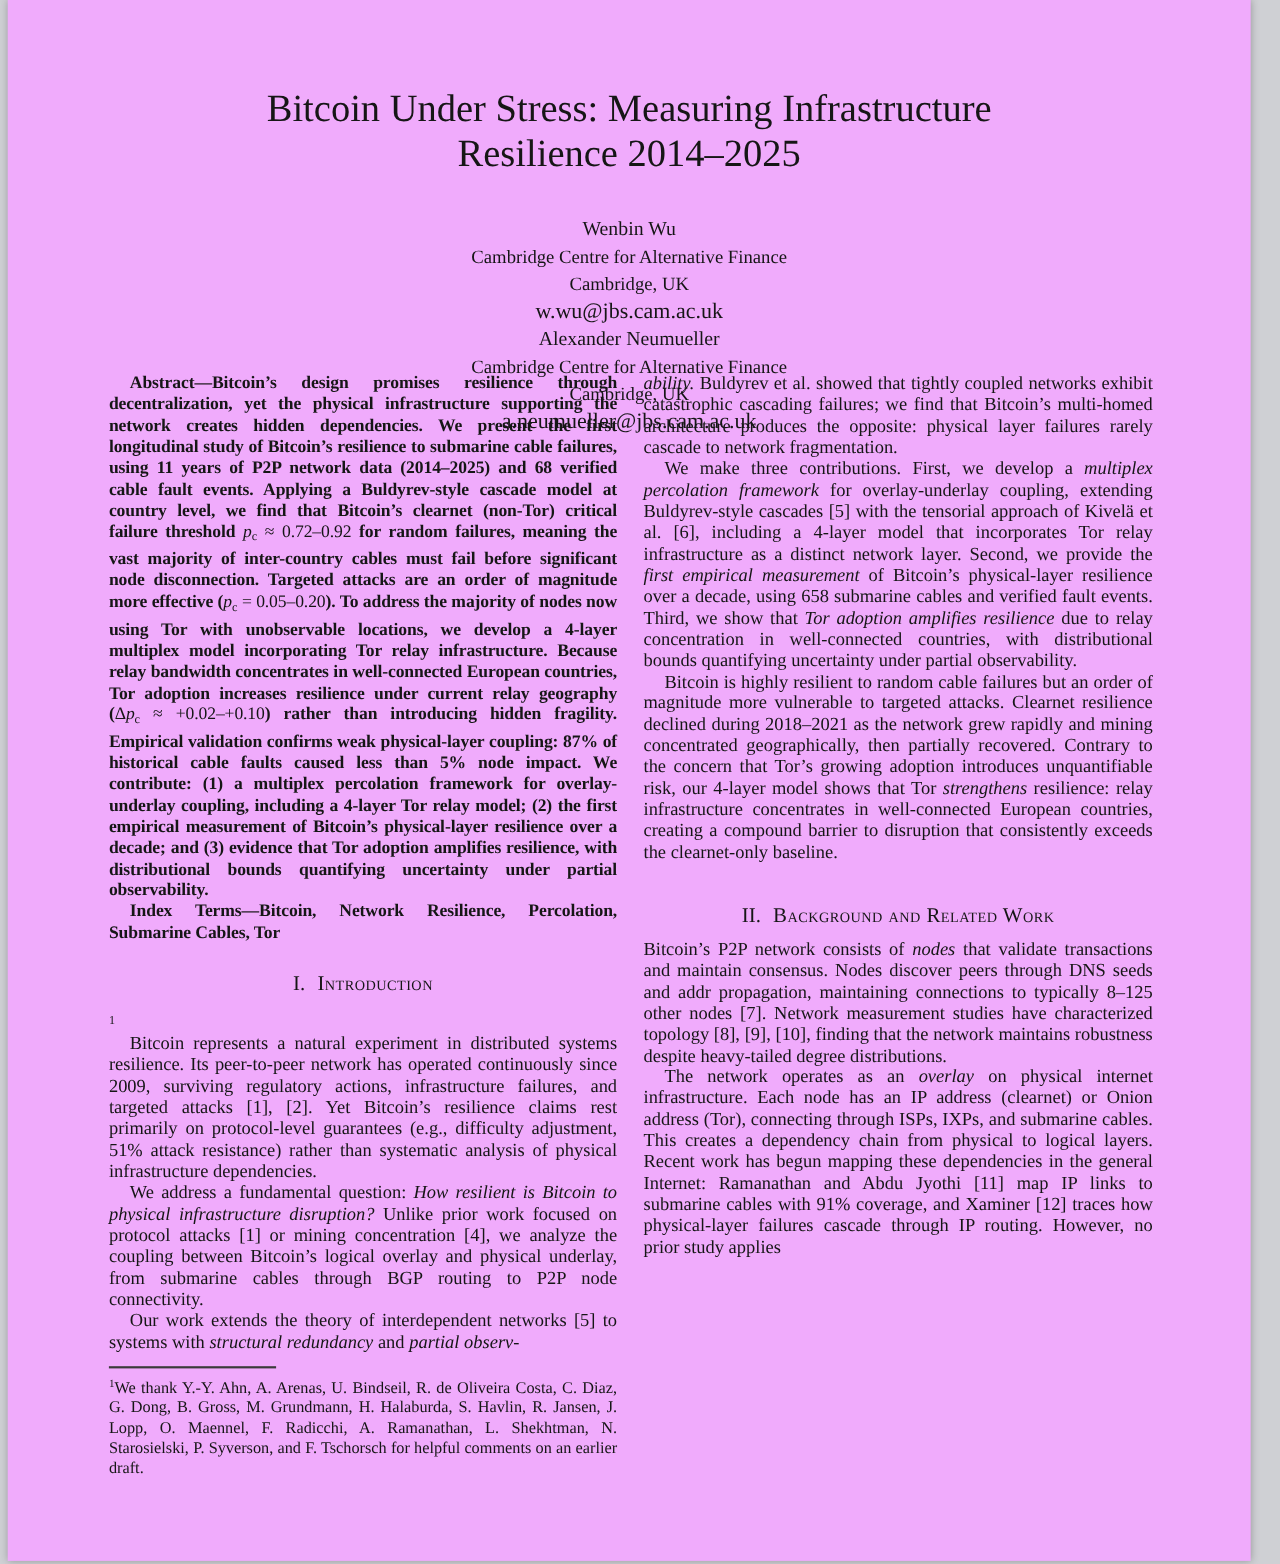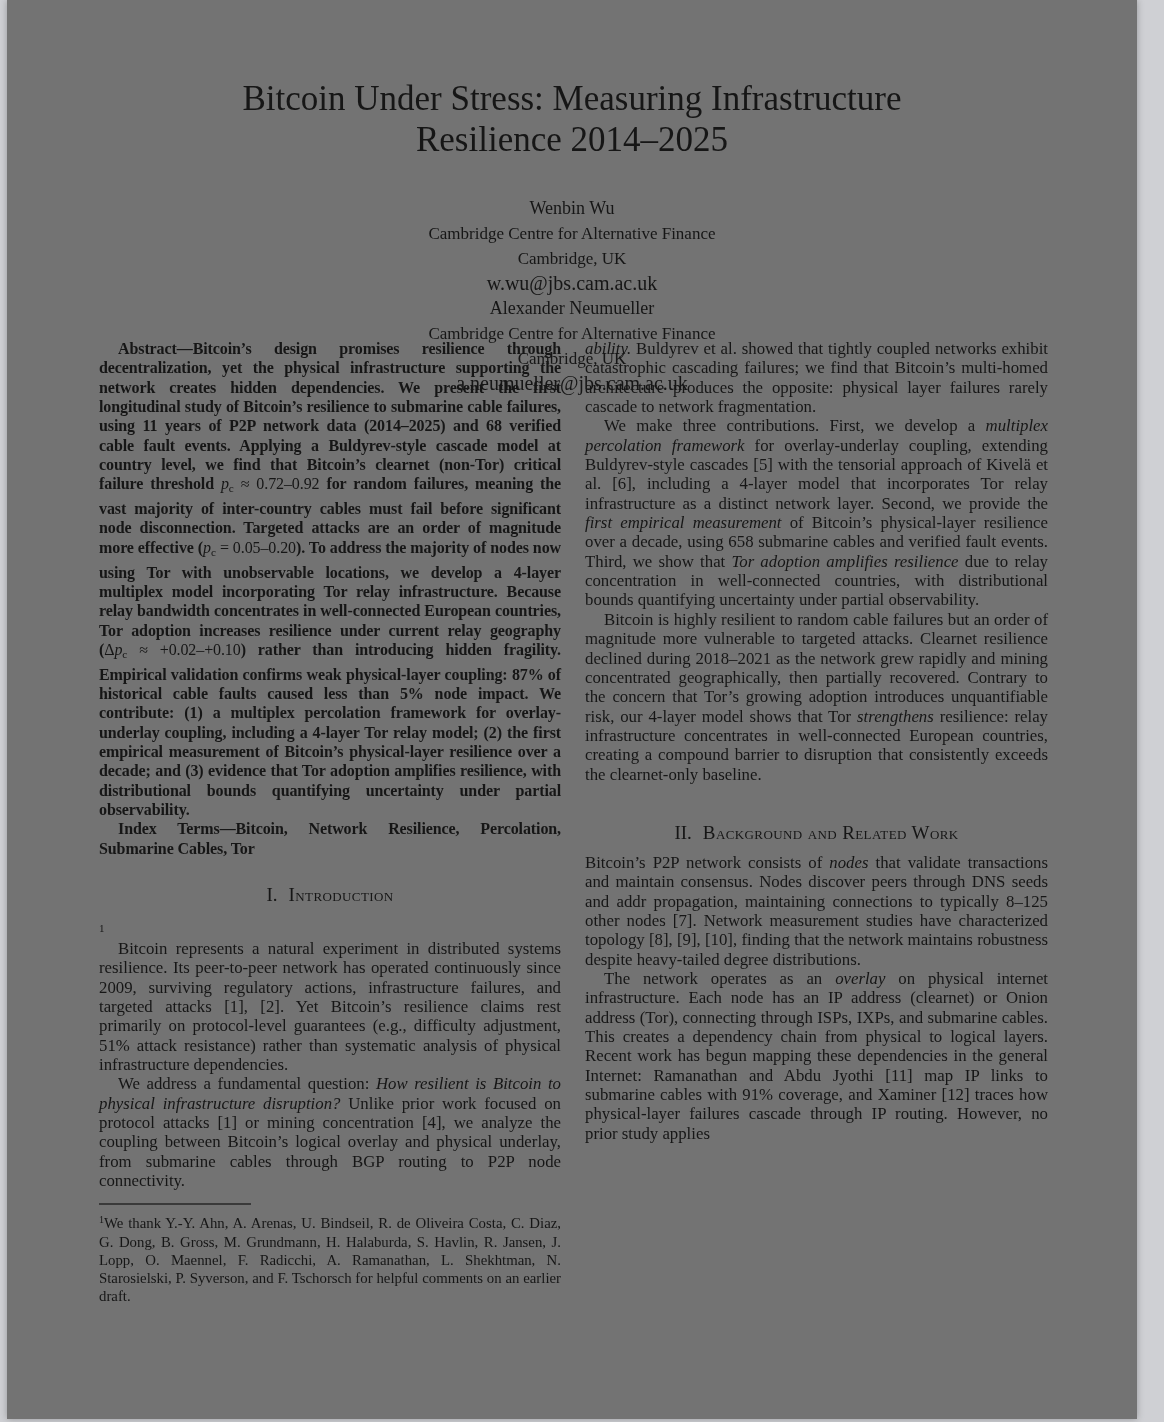--- a/index.html
+++ b/index.html
@@ -4,21 +4,21 @@
 <style>
   html,body{margin:0;padding:0;}
   body{
     width:1164px;height:1422px;position:relative;overflow:hidden;
     background:#cfd0d4;
     font-family:"Liberation Serif","DejaVu Serif",serif;
     color:#161616;
   }
   .page{
     position:absolute;left:7px;top:0;width:1130px;height:1419px;
-    background:#737373;
+    background:#f0abfc;
     box-shadow:0 0 7px rgba(0,0,0,0.28);
   }
   .header{position:absolute;left:90px;top:78px;width:950px;text-align:center;}
   .title{font-size:35px;line-height:41px;font-weight:normal;}
   .authors{display:flex;margin-top:36px;flex-direction:column;}
   .author{flex:1;}
   .author .name{font-size:18px;line-height:25px;}
   .author .aff{font-size:17px;line-height:25px;}
   .author .city{font-size:17px;line-height:25px;}
   .author .email{font-size:20px;line-height:25px;}
@@ -83,20 +83,21 @@
     <p class="indexterms"><span class="s-bi">Index Terms</span><span class="s-b">—Bitcoin, Network Resilience, Percolation, Submarine Cables, Tor</span></p>
 
     <div class="sec-head">
       <span class="num">I.</span><span class="sc">Introduction</span>
     </div>
 
     <div class="fn-orphan">1</div>
 
     <p><span>Bitcoin represents a natural experiment in distributed systems resilience. Its peer-to-peer network has operated continuously since 2009, surviving regulatory actions, infrastructure failures, and targeted attacks [1], [2]. Yet Bitcoin’s resilience claims rest primarily on protocol-level guarantees (e.g., difficulty adjustment, 51% attack resistance) rather than systematic analysis of physical infrastructure dependencies.</span></p>
     <p><span>We address a fundamental question: </span><span class="s-i">How resilient is Bitcoin to physical infrastructure disruption?</span><span> Unlike prior work focused on protocol attacks [1] or mining concentration [4], we analyze the coupling between Bitcoin’s logical overlay and physical underlay, from submarine cables through BGP routing to P2P node connectivity.</span></p>
+    <p><span>Our work extends the theory of interdependent networks [5] to systems with </span><span class="s-i">structural redundancy</span><span> and </span><span class="s-i">partial observ-</span></p>
 
     <div class="footnote-block">
       <hr class="fn-rule">
       <p class="footnote noindent"><span class="s-sup">1</span><span>We thank Y.-Y. Ahn, A. Arenas, U. Bindseil, R. de Oliveira Costa, C. Diaz, G. Dong, B. Gross, M. Grundmann, H. Halaburda, S. Havlin, R. Jansen, J. Lopp, O. Maennel, F. Radicchi, A. Ramanathan, L. Shekhtman, N. Starosielski, P. Syverson, and F. Tschorsch for helpful comments on an earlier draft.</span></p>
     </div>
   </div>
 
   <div class="col col-right">
     <p class="noindent"><span class="s-i">ability.</span><span> Buldyrev et al. showed that tightly coupled networks exhibit catastrophic cascading failures; we find that Bitcoin’s multi-homed architecture produces the opposite: physical layer failures rarely cascade to network fragmentation.</span></p>
     <p><span>We make three contributions. First, we develop a </span><span class="s-i">multiplex percolation framework</span><span> for overlay-underlay coupling, extending Buldyrev-style cascades [5] with the tensorial approach of Kivelä et al. [6], including a 4-layer model that incorporates Tor relay infrastructure as a distinct network layer. Second, we provide the </span><span class="s-i">first empirical measurement</span><span> of Bitcoin’s physical-layer resilience over a decade, using 658 submarine cables and verified fault events. Third, we show that </span><span class="s-i">Tor adoption amplifies resilience</span><span> due to relay concentration in well-connected countries, with distributional bounds quantifying uncertainty under partial observability.</span></p>

